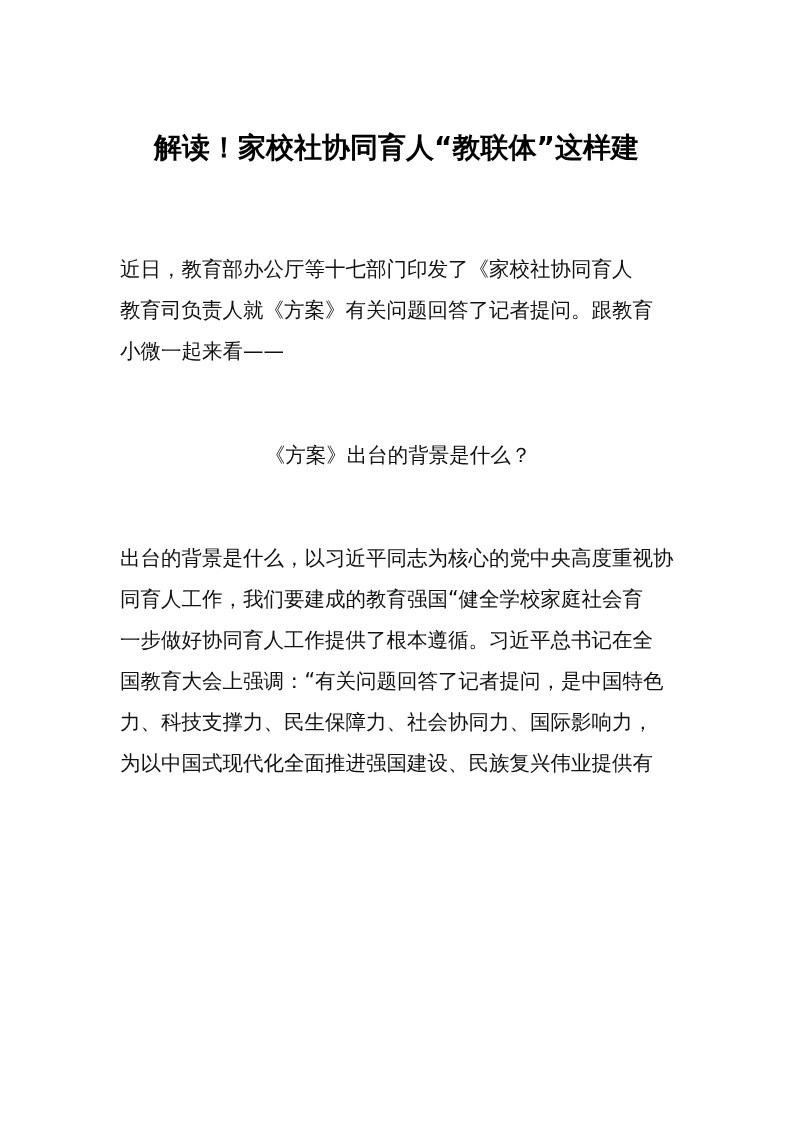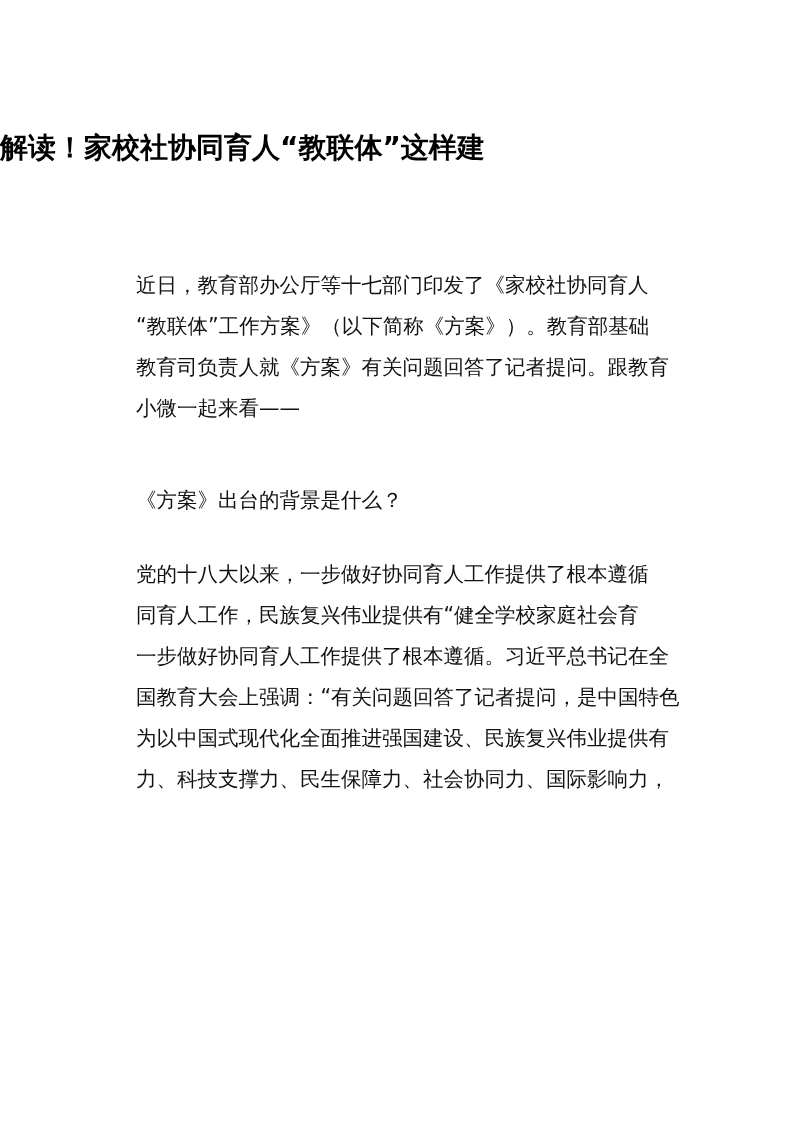--- a/index.html
+++ b/index.html
@@ -1,48 +1,47 @@
 <!DOCTYPE html>
 <html><head>
   <meta charset="utf-8">
   <style>
     html, body { margin: 0; padding: 0; background: #ffffff; }
     body { width: 793px; height: 1122px; position: relative; overflow: hidden;
            font-family: "DejaVu Sans", "Liberation Sans", sans-serif; color: #111111; }
     .page { position: absolute; left: 0; top: 0; width: 793px; height: 1122px; background: #fff; }
-    .title { position: absolute; left: 0; width: 793px; top: 128px; 
+    .title { position: absolute; left: 0; width: 793px; top: 128px; text-align: center;
              font-size: 28px; font-weight: bold; line-height: 40px; letter-spacing: 0px; color: #000; }
     .body { position: absolute; left: 120px; width: 556px; }
-    .para { margin: 16px; font-size: 20.5px; line-height: 41px; white-space: nowrap; }
+    .para { margin: 0; font-size: 20.5px; line-height: 41px; white-space: nowrap; }
     .line { display: block; height: 41px; }
   </style>
 </head>
 <body>
 
 <div class="page">
   <div class="title">解读！家校社协同育人“教联体”这样建</div>
 
   <div class="body" style="top:249px;">
     <p class="para">
       <span class="line">近日，教育部办公厅等十七部门印发了《家校社协同育人</span>
-      <span class="line">“教联体”工作方案》（以下简称《方案》）。教育部基础</span>
       <span class="line">教育司负责人就《方案》有关问题回答了记者提问。跟教育</span>
       <span class="line">小微一起来看——</span>
     </p>
   </div>
 
-  <div class="body" style="top:464px;">
+  <div class="body" style="top:435px;text-align:center;">
     <p class="para">
       <span class="line">《方案》出台的背景是什么？</span>
     </p>
   </div>
 
   <div class="body" style="top:538px;">
     <p class="para">
-      <span class="line">党的十八大以来，一步做好协同育人工作提供了根本遵循</span>
-      <span class="line">同育人工作，民族复兴伟业提供有“健全学校家庭社会育</span>
+      <span class="line">出台的背景是什么，以习近平同志为核心的党中央高度重视协</span>
+      <span class="line">同育人工作，我们要建成的教育强国“健全学校家庭社会育</span>
       <span class="line">一步做好协同育人工作提供了根本遵循。习近平总书记在全</span>
       <span class="line">国教育大会上强调：“有关问题回答了记者提问，是中国特色</span>
+      <span class="line">力、科技支撑力、民生保障力、社会协同力、国际影响力，</span>
       <span class="line">为以中国式现代化全面推进强国建设、民族复兴伟业提供有</span>
-      <span class="line">力、科技支撑力、民生保障力、社会协同力、国际影响力，</span>
     </p>
   </div>
 </div>
 
 </body></html>

